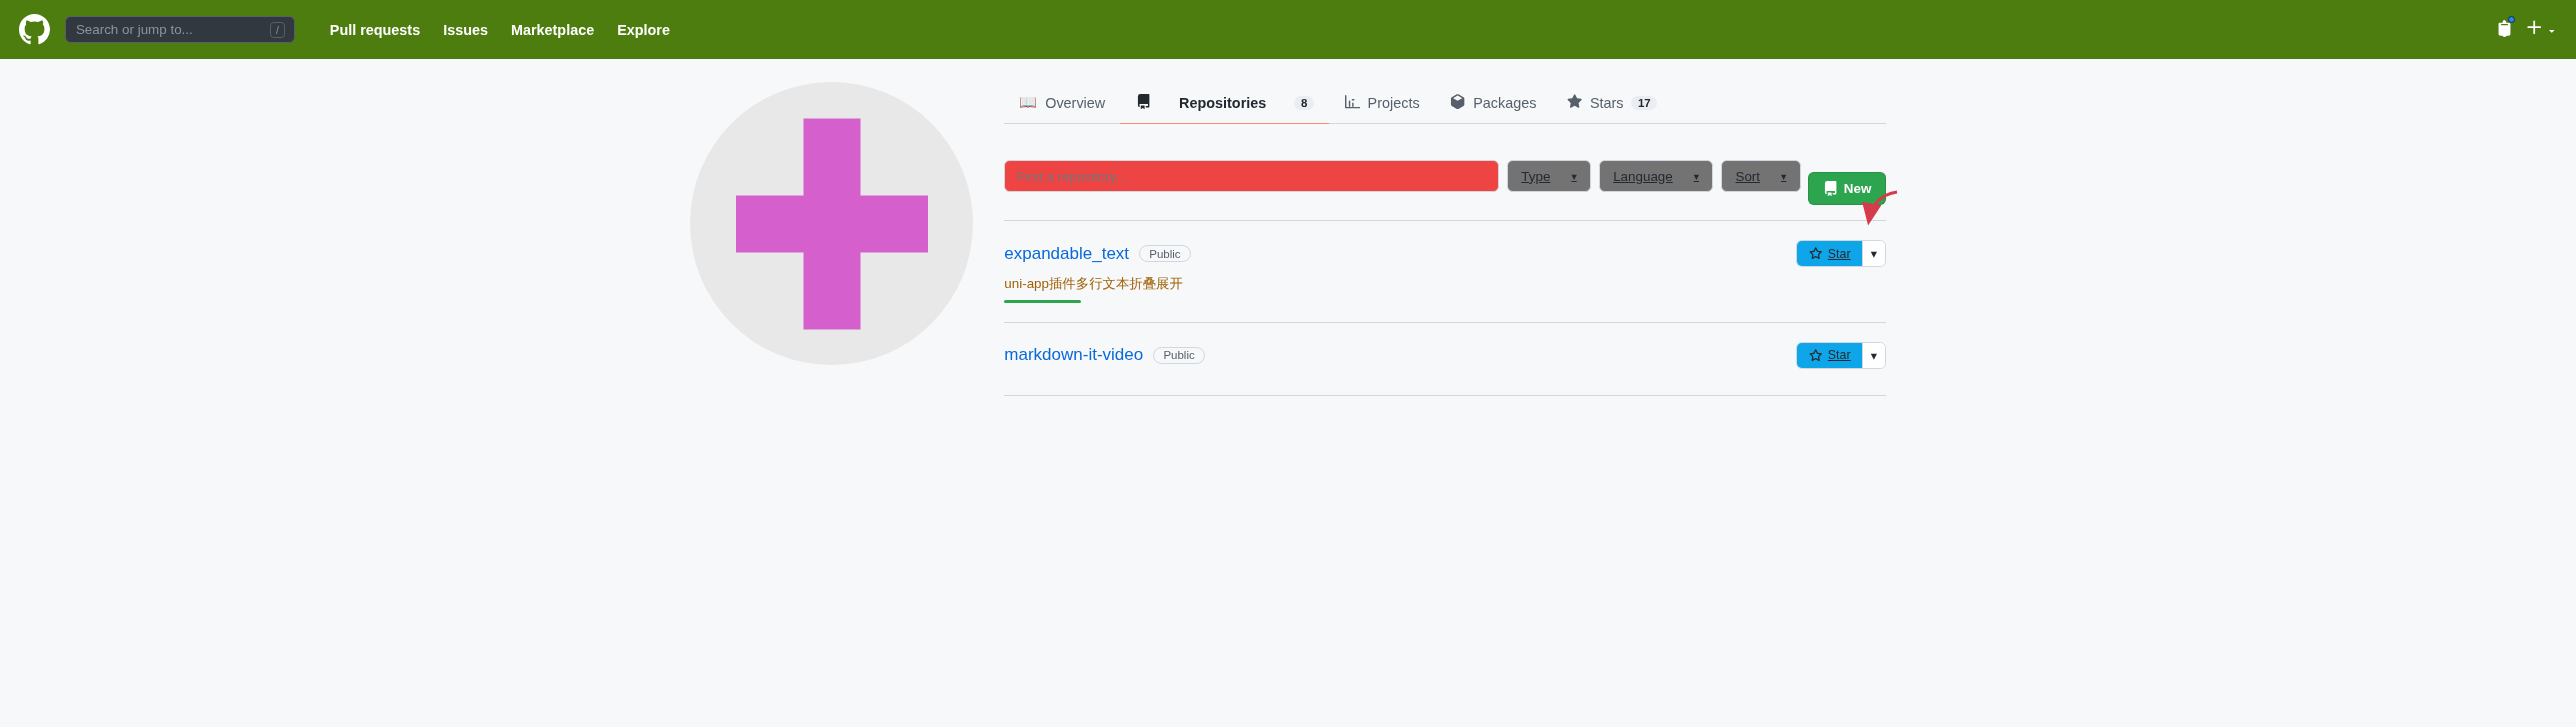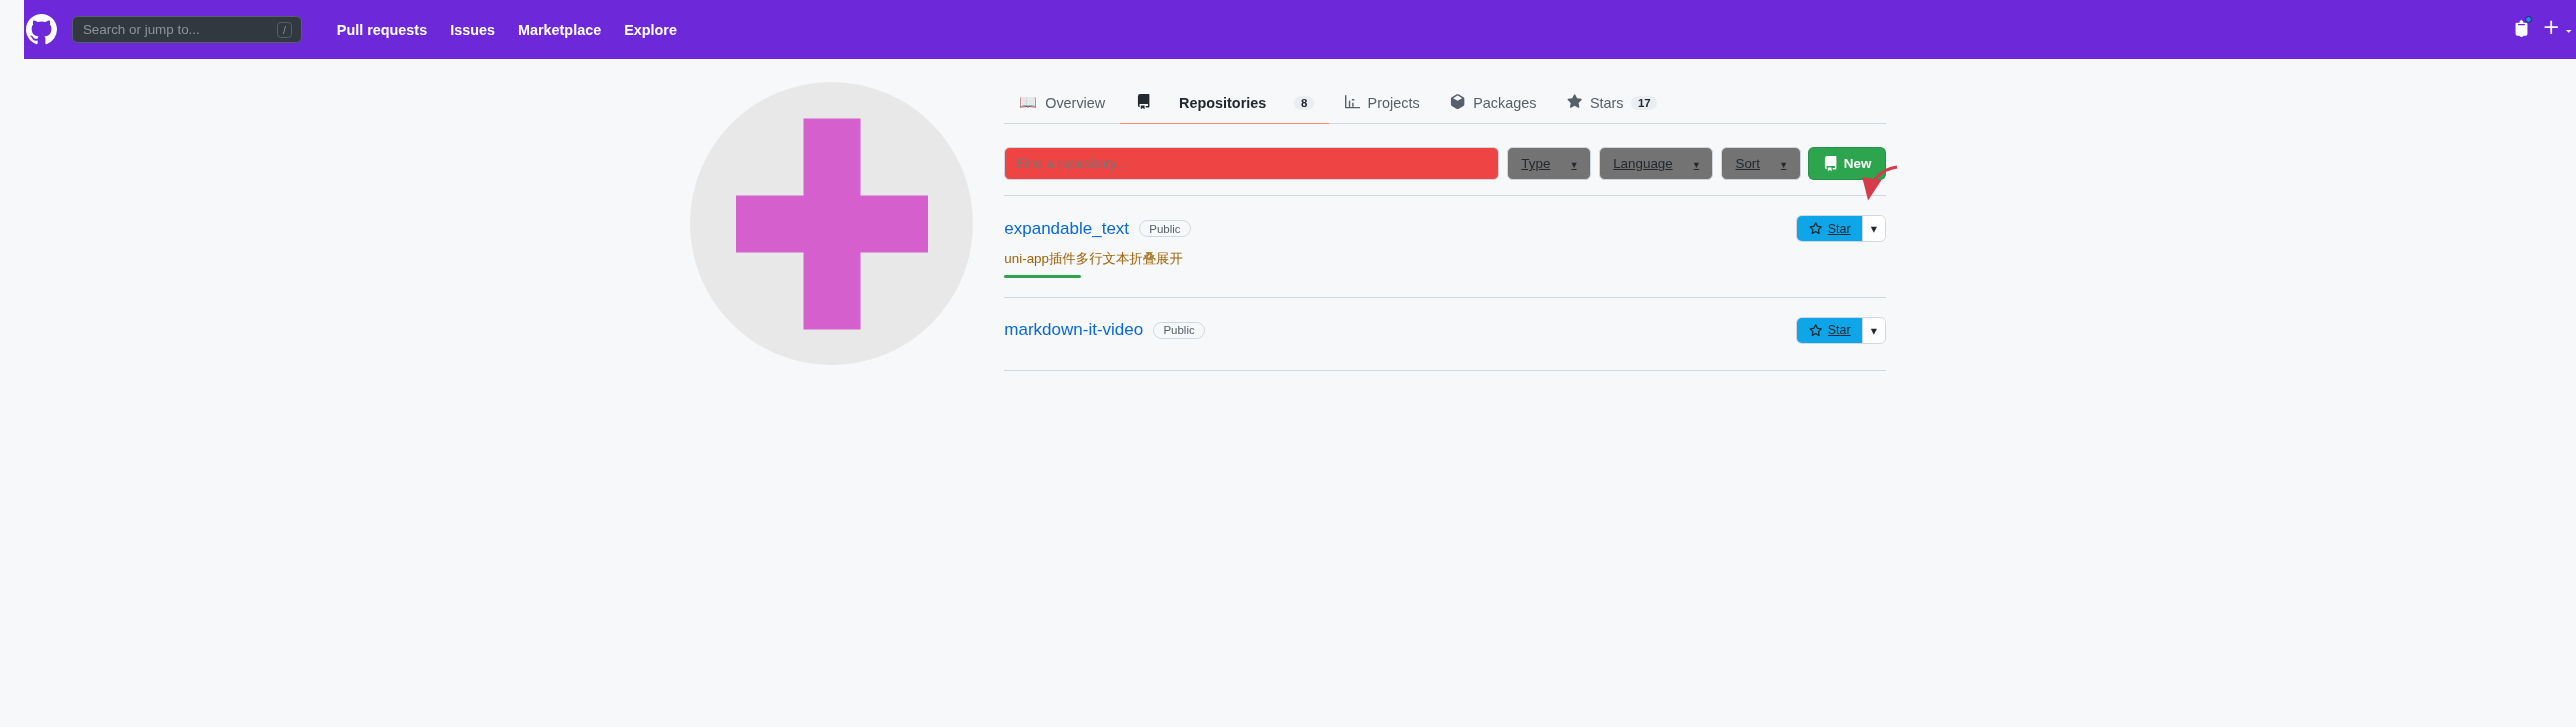--- a/index.html
+++ b/index.html
@@ -1,26 +1,25 @@
 <!DOCTYPE html>
 <html><head>
   <meta charset="utf-8">
   <style>
     * { box-sizing: border-box; margin: 0; padding: 0; }
     body { font-family: -apple-system, BlinkMacSystemFont, "Segoe UI", Helvetica, Arial, sans-serif; font-size: 13.4px; background: #f6f8fa; }
 
     
     .navbar {
-      background: #6d28d9;
-      display: flex;
-      align-items: center;
-      padding: 0 2px;
+      background: #4d7c0f;
+      display: flex;
+      align-items: center;
+      padding: 0 19px;
       height: 59px;
       gap: 15.3px;
-      margin-left: 24px;
     }
     .navbar-logo {
       color: white;
       flex-shrink: 0;
     }
     .navbar-logo svg { display: block; }
     .search-bar {
       display: flex;
       align-items: center;
       background: #32383f;
@@ -238,20 +237,21 @@
       gap: 5.7px;
       font-weight: 600;
       white-space: nowrap;
       position: relative;
     }
 
     
     .arrow-wrapper {
       position: relative;
       display: inline-flex;
+      margin-top: 25px;
     }
     .red-arrow {
       position: absolute;
       bottom: -27px;
       right: -19px;
       width: 48px;
       height: 48px;
       pointer-events: none;
     }
 

